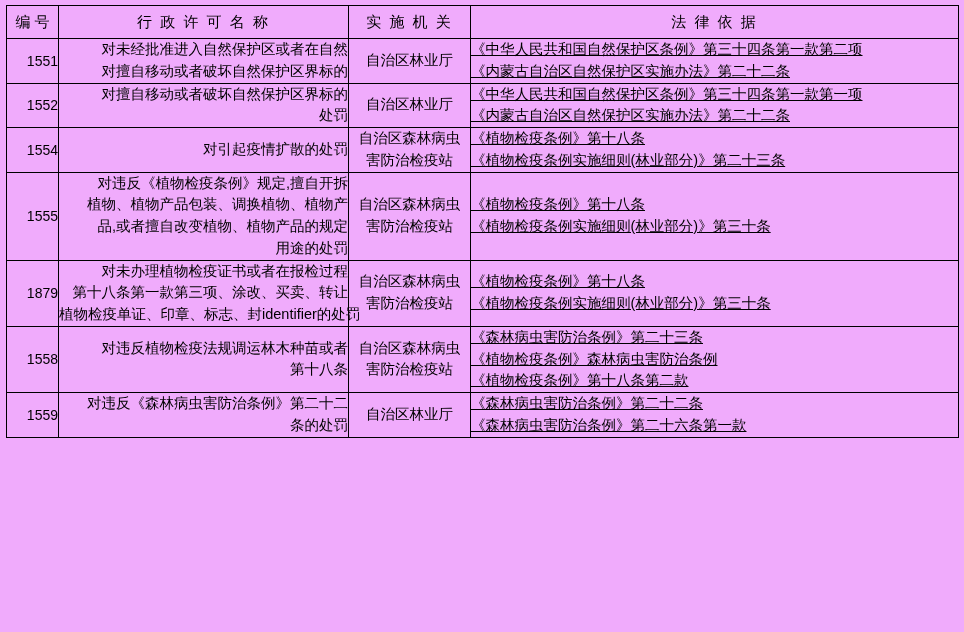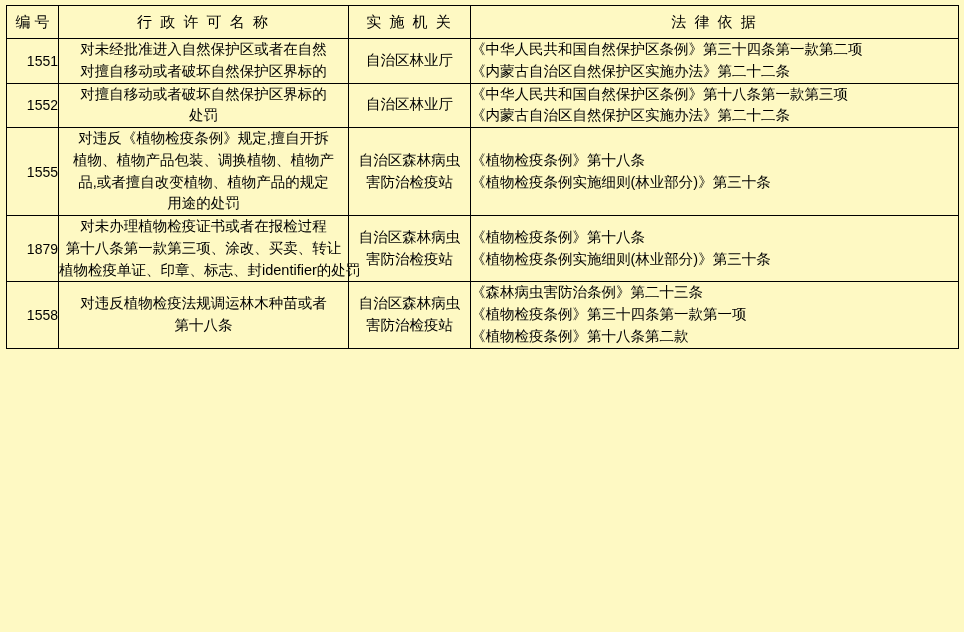--- a/index.html
+++ b/index.html
@@ -10,21 +10,21 @@
   body {
     font-family: "Liberation Sans", "DejaVu Sans", sans-serif;
     color: #000000;
   }
   .page {
     width: 964px;
     height: 632px;
     position: relative;
     box-sizing: border-box;
     overflow: hidden;
-    background: #fef9c3;
+    background: #f0abfc;
   }
   table.permit-table {
     border-collapse: collapse;
     table-layout: fixed;
     width: 952px;
     margin: 5px 0 0 6px;
     border: 1px solid #000;
   }
   table.permit-table td,
   table.permit-table th {
@@ -51,37 +51,38 @@
   .cell-no {
     text-align: right;
     font-size: 14px;
     padding: 2px 0;
     margin-left: 16px;
   }
   .cell-name {
     font-size: 14.5px;
     line-height: 1.5;
     padding: 6px 5px 6px 7px;
-    text-align: center;
+    text-align: right;
   }
   .cell-org {
     font-size: 14.5px;
     line-height: 1.5;
     padding: 6px 4px;
     text-align: center;
     margin-left: 13px;
   }
   .cell-law {
     font-size: 14.5px;
     line-height: 1.5;
     padding: 6px 5px 6px 7px;
     text-align: left;
   }
   .law-line {
     white-space: nowrap;
+    text-decoration: underline;
   }
   .name-line, .org-line {
     white-space: nowrap;
   }
 </style>
 </head>
 <body>
 
 <div class="page">
   <table class="permit-table">
@@ -117,22 +118,36 @@
         <tr>
           <td class="cell-no">1552</td>
           <td class="cell-name">
             <div class="name-line">对擅自移动或者破坏自然保护区界标的</div>
             <div class="name-line">处罚</div>
           </td>
           <td class="cell-org">
             <div class="org-line">自治区林业厅</div>
           </td>
           <td class="cell-law">
-            <div class="law-line">《中华人民共和国自然保护区条例》第十八条第一款第三项</div>
+            <div class="law-line">《中华人民共和国自然保护区条例》第三十四条第一款第一项</div>
             <div class="law-line">《内蒙古自治区自然保护区实施办法》第二十二条</div>
+          </td>
+        </tr>
+        <tr>
+          <td class="cell-no">1554</td>
+          <td class="cell-name">
+            <div class="name-line">对引起疫情扩散的处罚</div>
+          </td>
+          <td class="cell-org">
+            <div class="org-line">自治区森林病虫</div>
+            <div class="org-line">害防治检疫站</div>
+          </td>
+          <td class="cell-law">
+            <div class="law-line">《植物检疫条例》第十八条</div>
+            <div class="law-line">《植物检疫条例实施细则(林业部分)》第二十三条</div>
           </td>
         </tr>
         <tr>
           <td class="cell-no">1555</td>
           <td class="cell-name">
             <div class="name-line">对违反《植物检疫条例》规定,擅自开拆</div>
             <div class="name-line">植物、植物产品包装、调换植物、植物产</div>
             <div class="name-line">品,或者擅自改变植物、植物产品的规定</div>
             <div class="name-line">用途的处罚</div>
           </td>
@@ -166,19 +181,33 @@
           <td class="cell-name">
             <div class="name-line">对违反植物检疫法规调运林木种苗或者</div>
             <div class="name-line">第十八条</div>
           </td>
           <td class="cell-org">
             <div class="org-line">自治区森林病虫</div>
             <div class="org-line">害防治检疫站</div>
           </td>
           <td class="cell-law">
             <div class="law-line">《森林病虫害防治条例》第二十三条</div>
-            <div class="law-line">《植物检疫条例》第三十四条第一款第一项</div>
+            <div class="law-line">《植物检疫条例》森林病虫害防治条例</div>
             <div class="law-line">《植物检疫条例》第十八条第二款</div>
+          </td>
+        </tr>
+        <tr>
+          <td class="cell-no">1559</td>
+          <td class="cell-name">
+            <div class="name-line">对违反《森林病虫害防治条例》第二十二</div>
+            <div class="name-line">条的处罚</div>
+          </td>
+          <td class="cell-org">
+            <div class="org-line">自治区林业厅</div>
+          </td>
+          <td class="cell-law">
+            <div class="law-line">《森林病虫害防治条例》第二十二条</div>
+            <div class="law-line">《森林病虫害防治条例》第二十六条第一款</div>
           </td>
         </tr>
       </tbody>
   </table>
 </div>
 
 </body></html>

